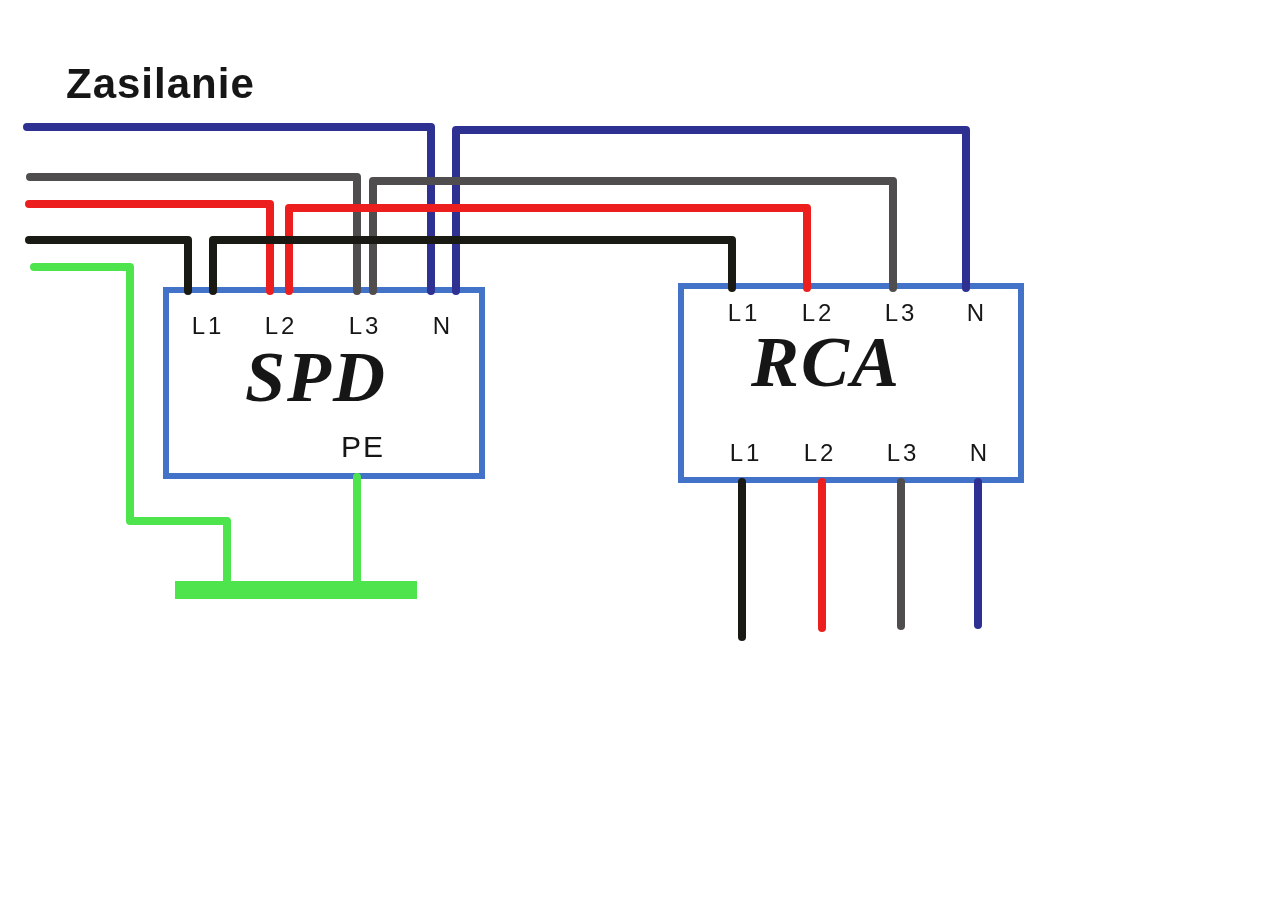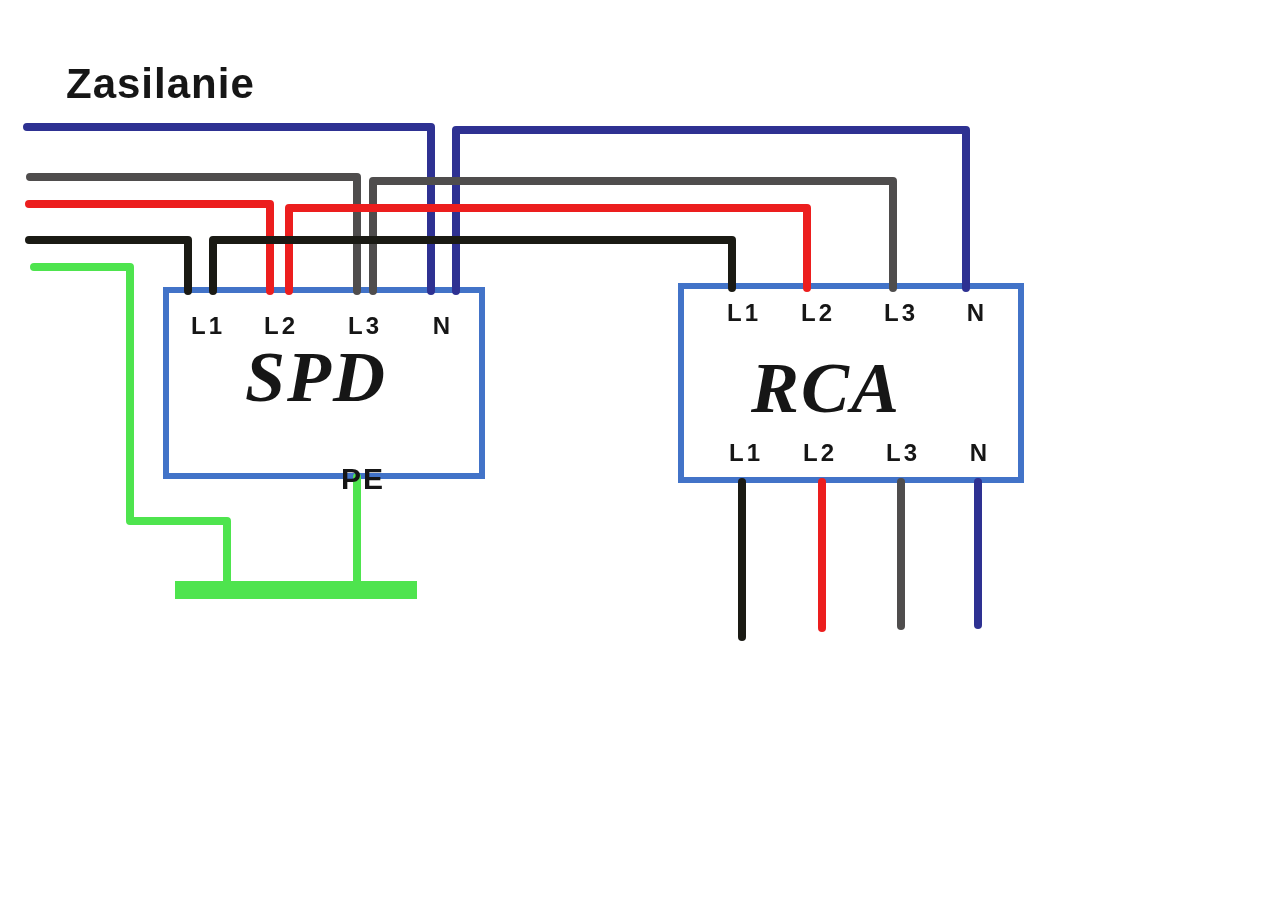--- a/index.html
+++ b/index.html
@@ -39,21 +39,21 @@
     left: 0; top: 0;
     width: 1280px; height: 902px;
     z-index: 5;
     pointer-events: none;
   }
 
   .term {
     position: absolute;
     transform: translate(-50%, -50%);
     font-size: 24px;
-    font-weight: bold;
+    font-weight: normal;
     letter-spacing: 3px;
     white-space: nowrap;
     color: var(--color-text, #161616);
     z-index: 10;
   }
   .term-pe { font-size: 30px; letter-spacing: 2px; }
 
   .box-label {
     position: absolute;
     transform: translate(-50%, -50%);
@@ -73,28 +73,28 @@
 <div class="canvas">
 
   <div class="title">Zasilanie</div>
 
   <div class="box box-spd"></div>
   <span class="term" style="left:208px; top:326px;">L1</span>
   <span class="term" style="left:281px; top:326px;">L2</span>
   <span class="term" style="left:365px; top:326px;">L3</span>
   <span class="term" style="left:443px; top:326px;">N</span>
   <div class="box-label" style="left:316px; top:377px;">SPD</div>
-  <span class="term term-pe" style="left:363px; top:447px;margin-top:32px;">PE</span>
+  <span class="term term-pe" style="left:363px; top:447px;">PE</span>
 
   <div class="box box-rca"></div>
   <span class="term" style="left:744px; top:313px;">L1</span>
   <span class="term" style="left:818px; top:313px;">L2</span>
   <span class="term" style="left:901px; top:313px;">L3</span>
   <span class="term" style="left:977px; top:313px;">N</span>
-  <div class="box-label" style="left:826px; top:388px;">RCA</div>
+  <div class="box-label" style="left:826px; top:362px;">RCA</div>
   <span class="term" style="left:746px; top:453px;">L1</span>
   <span class="term" style="left:820px; top:453px;">L2</span>
   <span class="term" style="left:903px; top:453px;">L3</span>
   <span class="term" style="left:980px; top:453px;">N</span>
 
   <svg class="wires" id="wires-svg" viewBox="0 0 1280 902" xmlns="http://www.w3.org/2000/svg">
       <polyline points="27,127 431,127 431,291" fill="none" stroke="#2E3192" stroke-width="8" stroke-linecap="round" stroke-linejoin="round"></polyline>
       <polyline points="456,291 456,130 966,130 966,288" fill="none" stroke="#2E3192" stroke-width="8" stroke-linecap="round" stroke-linejoin="round"></polyline>
       <polyline points="30,177 357,177 357,291" fill="none" stroke="#4F4D4D" stroke-width="8" stroke-linecap="round" stroke-linejoin="round"></polyline>
       <polyline points="373,291 373,181 893,181 893,288" fill="none" stroke="#4F4D4D" stroke-width="8" stroke-linecap="round" stroke-linejoin="round"></polyline>

